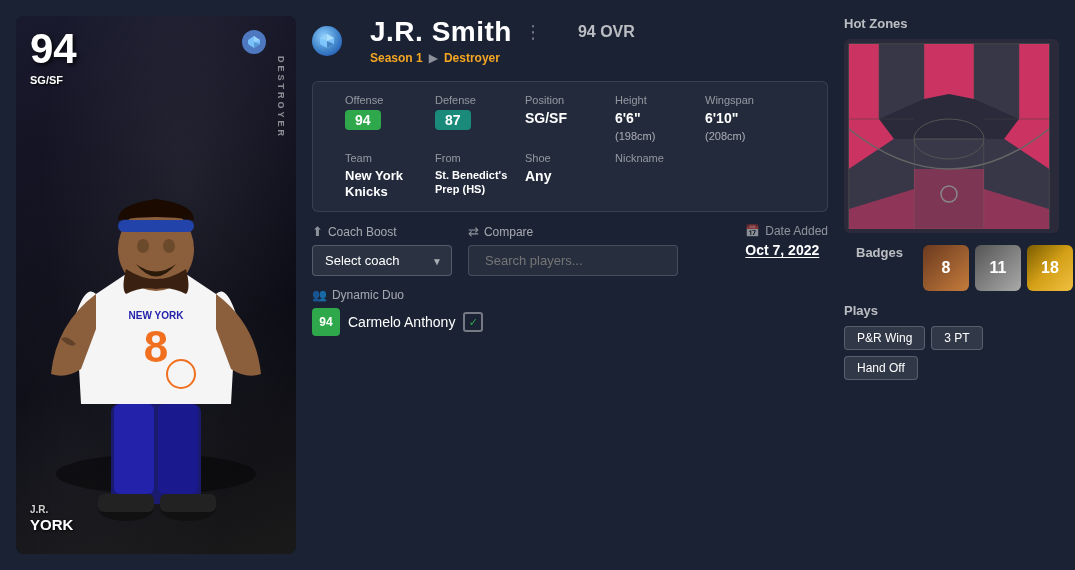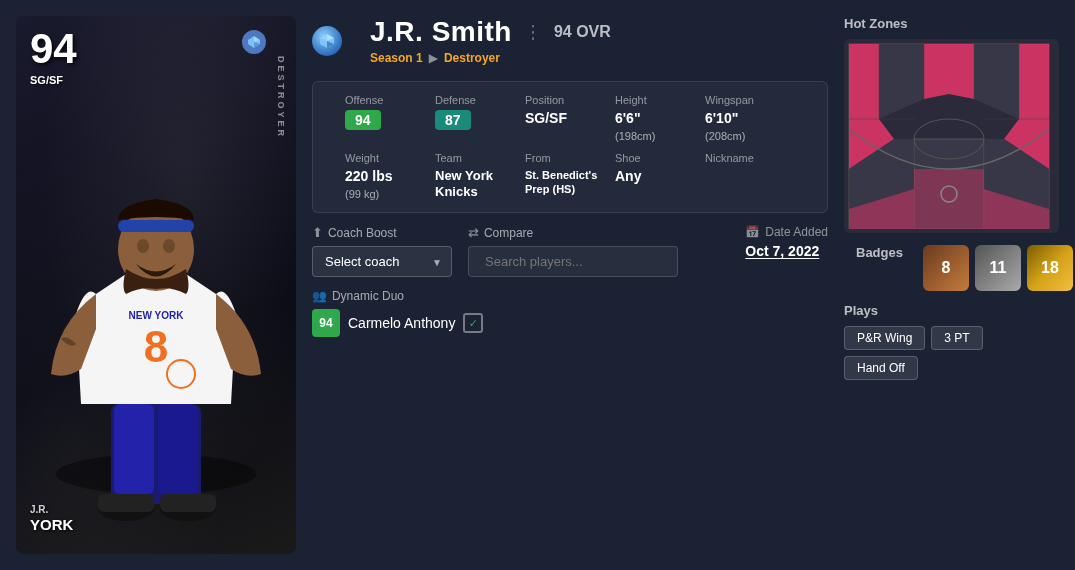--- a/index.html
+++ b/index.html
@@ -155,20 +155,21 @@
     }
     .player-ovr-divider {
       color: rgba(255,255,255,0.4);
       font-size: 18px;
       margin: 0 4px;
     }
     .player-ovr {
       font-size: 16px;
       color: rgba(255,255,255,0.7);
       font-weight: 600;
+      margin-left: 24px;
     }
     .breadcrumb {
       display: flex;
       align-items: center;
       gap: 6px;
       font-size: 12px;
     }
     .breadcrumb-season {
       color: #f5a623;
       font-weight: 600;
@@ -549,25 +550,20 @@
         <span class="stat-value">6'6"</span>
         <span class="stat-sub">(198cm)</span>
       </div>
       <div class="stat-cell">
         <span class="stat-label">Wingspan</span>
         <span class="stat-value">6'10"</span>
         <span class="stat-sub">(208cm)</span>
       </div>
 
       <div class="stat-cell">
-        <span class="stat-label">Weight</span>
-        <span class="stat-value">220 lbs</span>
-        <span class="stat-sub">(99 kg)</span>
-      </div>
-      <div class="stat-cell">
         <span class="stat-label">Team</span>
         <span class="stat-value" style="font-size:13px;line-height:1.2;">New York Knicks</span>
       </div>
       <div class="stat-cell">
         <span class="stat-label">From</span>
         <span class="stat-value" style="font-size:11px;line-height:1.3;max-width:90px;">St. Benedict's Prep (HS)</span>
       </div>
       <div class="stat-cell">
         <span class="stat-label">Shoe</span>
         <span class="stat-value">Any</span>

